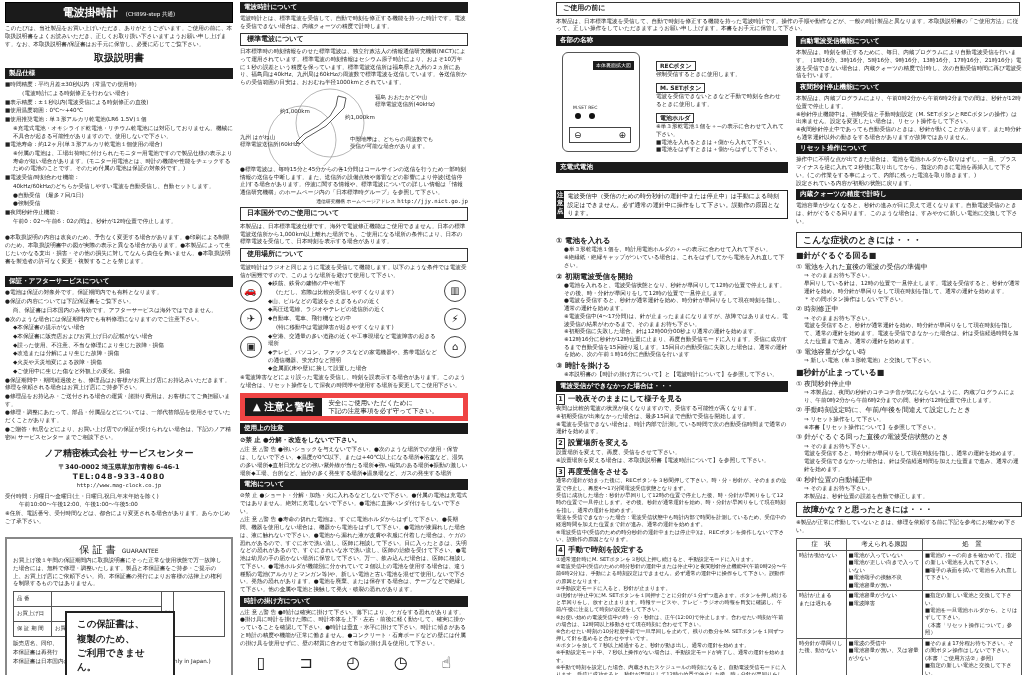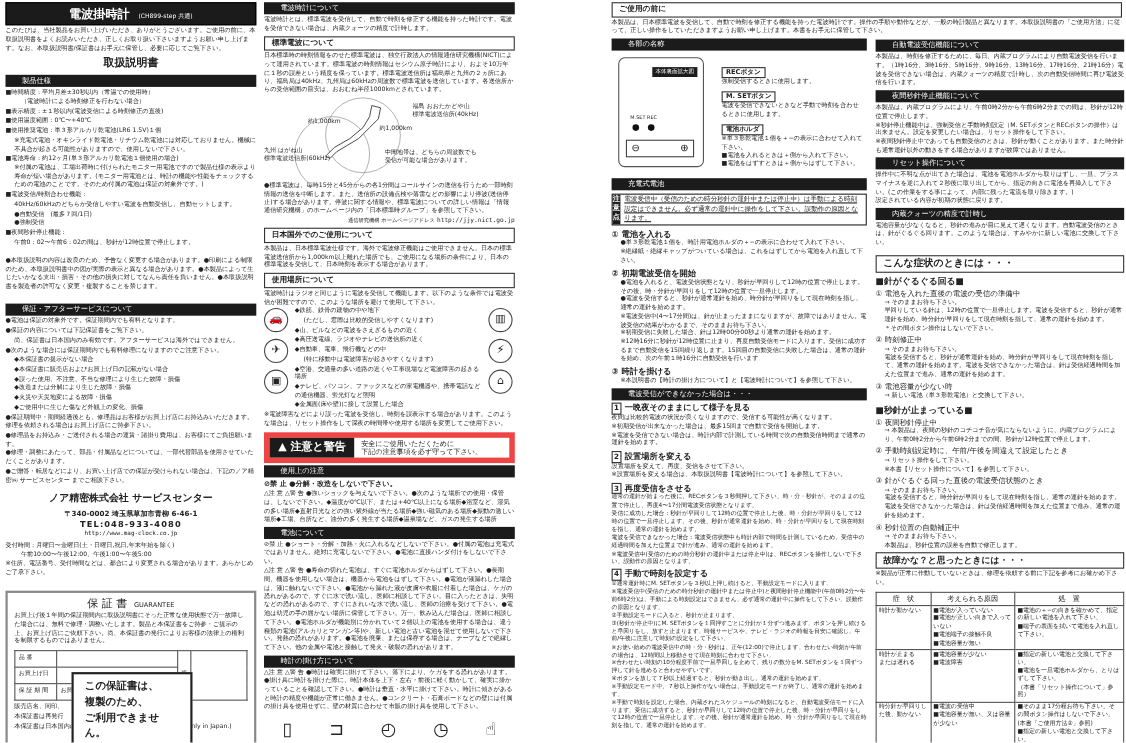--- a/index.html
+++ b/index.html
@@ -3,21 +3,21 @@
 <meta charset="utf-8">
 <style>
   * { box-sizing: border-box; margin: 0; padding: 0; }
   html, body { width: 1024px; height: 675px; background: #fff; overflow: hidden; }
   body { font-family: "DejaVu Sans", sans-serif; color: #222; font-size: 5.6px; line-height: 1.38; position: relative; }
   .col { position: absolute; top: 2px; }
   #c1 { left: 5px; width: 228px; }
   #c2 { left: 240px; width: 228px; }
   #c3 { left: 556px; width: 232px; }
   #c4 { left: 796px; width: 226px; }
-  .bar { background: #1b1b1b; color: #fff; font-weight: normal; padding: 1px 15px; font-size: 6.6px; margin: 2px 0 2px; }
+  .bar { background: #1b1b1b; color: #fff; font-weight: bold; padding: 1px 4px; font-size: 6.6px; margin: 2px 0 2px; }
   .boxhead { border: 1px solid #333; padding: 1px 6px; font-size: 7px; font-weight: bold; margin: 2px 0 2px; }
   .title-bar { background: #1b1b1b; color: #fff; text-align: center; font-size: 11px; font-weight: bold; padding: 2px 0; border: 1px solid #000; }
   .title-bar small { font-size: 5.5px; font-weight: normal; margin-left: 8px; }
   .h-center { text-align: center; font-size: 10px; font-weight: bold; margin: 3px 0; }
   p { margin: 0 0 1px; }
   .ind { padding-left: 8px; }
   .ind2 { padding-left: 14px; }
   .gap { height: 8px; }
   .company { text-align: center; }
   .company .name { font-size: 9px; font-weight: bold; margin: 6px 0 3px; }
@@ -34,21 +34,21 @@
   .warnhead .l { background: #1b1b1b; color: #fff; font-size: 10px; font-weight: bold; padding: 2px 8px; }
   .warnhead .r { font-size: 6.4px; padding: 1px 6px; line-height: 1.3; }
   .big { font-weight: bold; font-size: 8px; }
   .mapbox { position: relative; height: 78px; }
   .mapbox svg { position: absolute; left: 20px; top: 0; }
   .maplabel { position: absolute; font-size: 5.5px; }
   .icons-row { display: flex; gap: 4px; align-items: flex-start; }
   .iconcol { display: flex; flex-direction: column; gap: 6px; width: 24px; }
   .ico { width: 22px; height: 22px; border: 1.5px solid #444; border-radius: 50%; display: flex; align-items: center; justify-content: center; font-size: 10px; }
   .hangrow { display: flex; justify-content: space-around; height: 30px; align-items: center; font-size: 16px; }
-  .notebox { display: flex; border: 1px solid #222; margin: 3px 0; text-decoration: underline; }
+  .notebox { display: flex; border: 1px solid #222; margin: 17px 0; }
   .notebox .tag { background: #1b1b1b; color: #fff; font-weight: bold; font-size: 6.5px; width: 10px; text-align: center; line-height: 1.2; padding: 1px 0; }
   .notebox .txt { padding: 1px 4px; font-size: 6px; }
   .step { font-weight: bold; font-size: 7.5px; margin-top: 2px; }
   .num { display: inline-block; border: 1px solid #333; width: 9px; text-align: center; font-size: 6.5px; margin-right: 3px; }
   .partsbox { position: relative; height: 112px; }
   .device { position: absolute; left: 6px; top: 4px; width: 78px; height: 100px; border: 1px solid #555; border-radius: 6px; }
   .device .lbl { position: absolute; left: 30px; top: 8px; background: #1b1b1b; color: #fff; font-size: 5px; padding: 1px 3px; }
   .device .btns { position: absolute; left: 10px; top: 52px; font-size: 4.5px; }
   .device .dot { display: inline-block; width: 6px; height: 6px; background: #111; border-radius: 50%; margin: 2px 6px 0 2px; }
   .device .batt { position: absolute; left: 6px; bottom: 8px; width: 62px; height: 16px; border: 1px solid #444; display: flex; justify-content: space-between; padding: 0 4px; align-items: center; font-size: 9px; }

